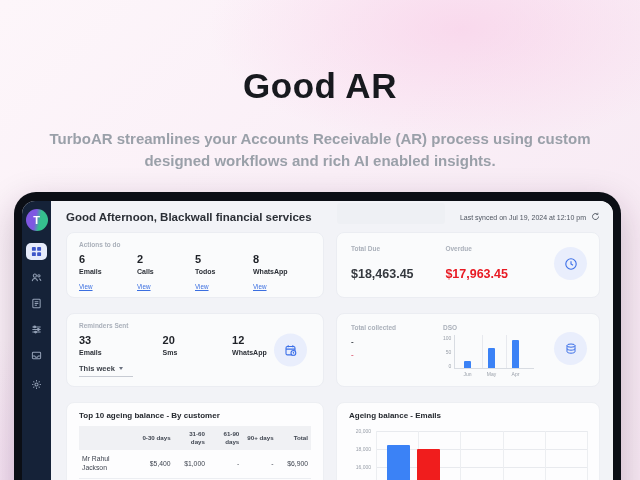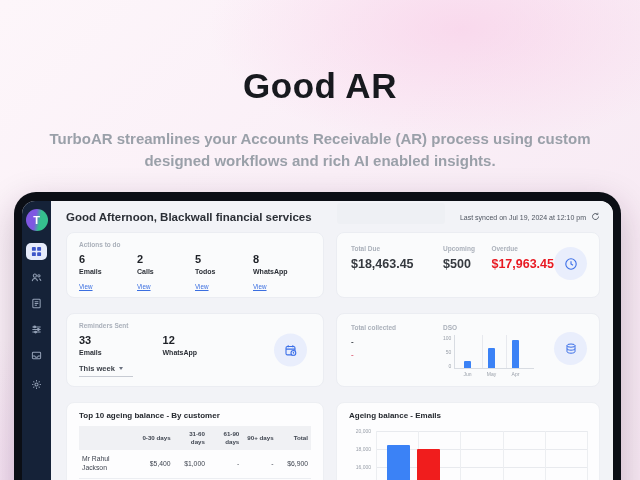--- a/index.html
+++ b/index.html
@@ -54,21 +54,21 @@
   
   .actions { padding:8px 12px 0 12px; }
   .stat-row { display:flex; margin-top:5px; }
   .stat { width:25%; }
   .stat-num { font-size:11px; font-weight:700; color:#1e2127; }
   .stat-lbl { font-size:7px; font-weight:700; color:#2c3037; margin-top:3px; }
   .view-link { font-size:6.3px; color:#3b6fe0; text-decoration:underline; margin-top:3px;
     display:inline-block; cursor:pointer; }
   
   .due { padding:12px 12px 0 14px; display:flex; align-items:flex-start; }
-  .due-block { display:flex; flex-direction:column; gap:5px; }
+  .due-block { display:flex; flex-direction:column; gap:15px; }
   .due-val { font-size:12.5px; font-weight:700; color:#35393f; }
   .due-val.red { color:#e81a23; }
   .icon-circle { width:33px; height:33px; border-radius:50%; background:#e9eefc;
     display:flex; align-items:center; justify-content:center; color:#3b6fe8; flex-shrink:0; }
   .due .icon-circle { margin-left:auto; margin-top:2px; }
   
   .reminders { padding:8px 12px 0 12px; }
   .rem-icon { position:absolute; right:16px; top:50%; transform:translateY(-50%); }
   .period { display:inline-flex; align-items:center; gap:4px; font-size:7.5px; color:#3a3f47;
     font-weight:600; border-bottom:1px solid #c7cbd3; padding:2px 10px 3px 0; margin-top:6px;
@@ -206,42 +206,42 @@
             <span class="view-link">View</span>
           </div>
         </div>
       </div>
 
       <div class="card card-gray due">
         <div class="due-block" style="width:40%">
           <span class="card-label">Total Due</span>
           <span class="due-val">$18,463.45</span>
         </div>
-        <div class="due-block" style="width:21%">
-          <span class="card-label">Upcoming</span>
-          <span class="due-val">$500</span>
-        </div>
         <div class="due-block" style="width:27%">
           <span class="card-label">Overdue</span>
           <span class="due-val red">$17,963.45</span>
         </div>
         <div class="icon-circle">
           <svg viewBox="0 0 14 14" width="14" height="14" fill="none" stroke="currentColor" stroke-width="1.1">
                 <circle cx="7" cy="7" r="5.2"></circle>
                 <path d="M7 4.2V7l2 1.3"></path>
               </svg>
         </div>
       </div>
 
       <div class="card card-gray reminders">
         <div class="card-label">Reminders Sent</div>
         <div class="stat-row">
           <div class="stat" style="width:36%">
             <div class="stat-num">33</div>
             <div class="stat-lbl">Emails</div>
+          </div>
+          <div class="stat" style="width:30%">
+            <div class="stat-num">20</div>
+            <div class="stat-lbl">Sms</div>
           </div>
           <div class="stat" style="width:24%">
             <div class="stat-num">12</div>
             <div class="stat-lbl">WhatsApp</div>
           </div>
         </div>
         <div class="period">
           <span>This week</span>
               <span class="caret"></span>
         </div>

